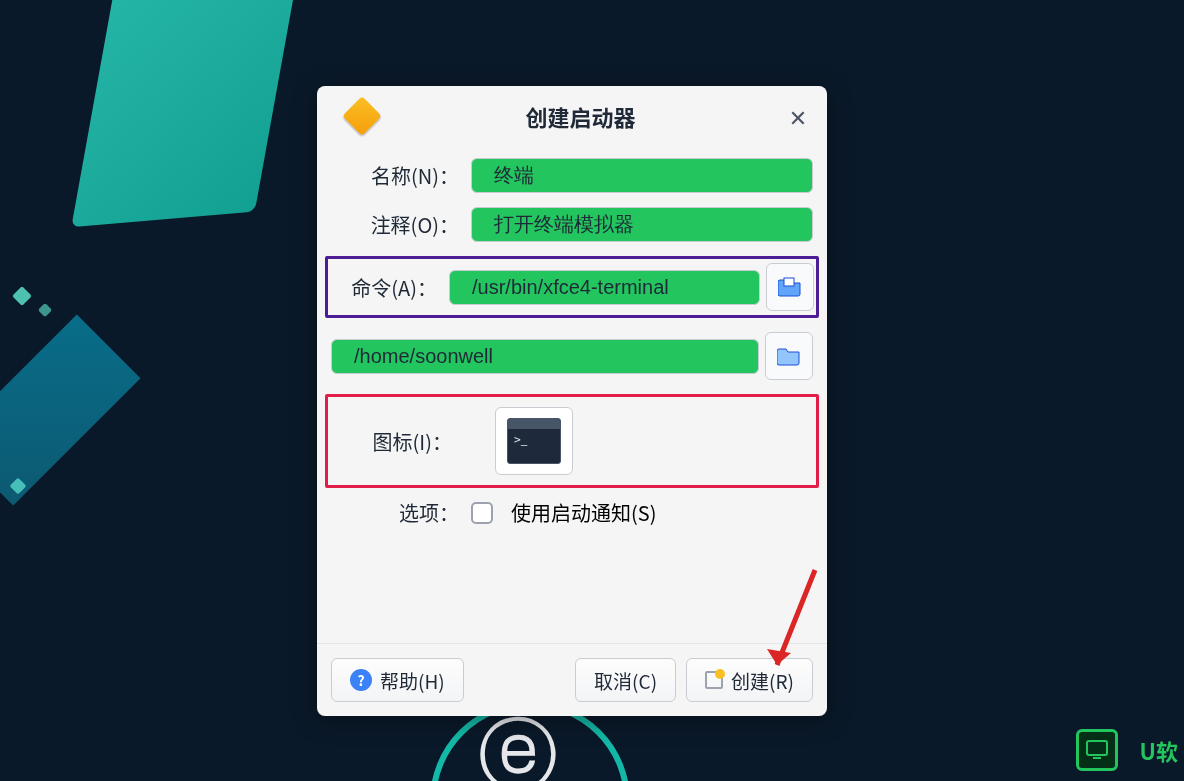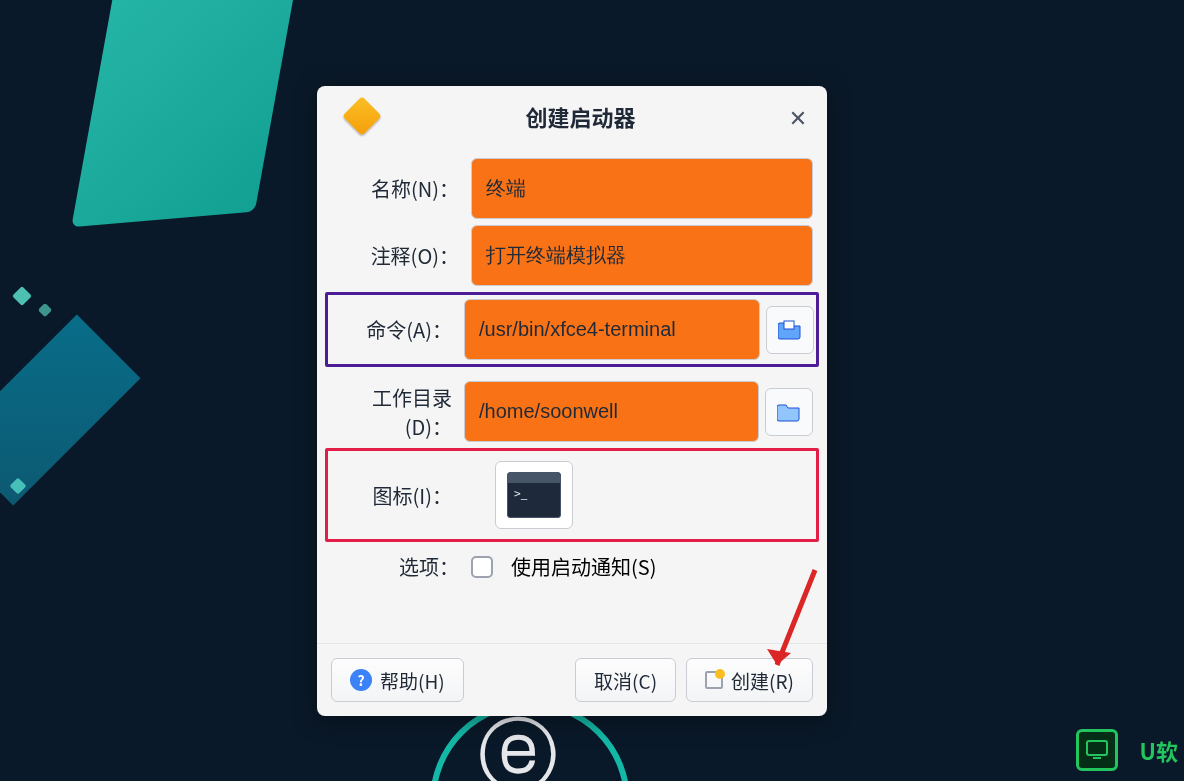--- a/index.html
+++ b/index.html
@@ -56,32 +56,32 @@
   position:absolute; left:0; right:0; text-align:center;
   font-size: 22px; font-weight: 700; color: #1f2937;
 }
 .close-btn {
   margin-left:auto; width:30px; height:30px;
   display:flex; align-items:center; justify-content:center;
   font-size:22px; color:#4b5563; cursor:pointer; z-index:2;
 }
 .form-area { padding: 12px 12px 0 12px; }
 .form-row {
-  display:flex; align-items:center; margin-bottom:6px;
+  display:flex; align-items:center; margin-bottom:14px;
   padding: 0 2px;
 }
 .form-label {
   width: 140px; text-align:right; padding-right:12px;
   font-size:20px; color:#1f2937;
 }
 .form-input-wrap { flex:1; display:flex; gap:6px; align-items:center; }
 .text-input {
-  flex:1; height:61px; padding:0 14px;
+  flex:1; height:35px; padding:0 22px;
   border:1px solid #c9cdd3; border-radius:6px;
-  background:#f97316; font-size:20px; color:#1f2937;
+  background:#22c55e; font-size:20px; color:#1f2937;
 }
 .icon-btn {
   width:48px; height:48px; border:1px solid #c9cdd3;
   border-radius:6px; background:#f9fafb;
   display:flex; align-items:center; justify-content:center;
   cursor:pointer;
 }
 .folder-svg { width:24px; height:20px; }
 .highlight-red { border:3px solid #4c1d95; border-radius:2px; padding:4px 2px; margin:0 -4px 14px -4px; }
 .highlight-red .form-label { width:134px; }
@@ -187,21 +187,20 @@
         <div class="icon-btn">
           <svg class="folder-svg" viewBox="0 0 24 20">
               <path fill="#60a5fa" stroke="#1d4ed8" d="M2 3h7l2 3h11v11a2 2 0 0 1-2 2H2a2 2 0 0 1-2-2V5a2 2 0 0 1 2-2z"></path>
               <rect x="6" y="1" width="10" height="8" fill="#fff" stroke="#1d4ed8"></rect>
             </svg>
         </div>
       </div>
     </div>
 
     <div class="form-row">
-      <div class="form-label">工作目录(D)：</div>
       <div class="form-input-wrap">
         <input class="text-input" value="/home/soonwell" style="">
         <div class="icon-btn">
           <svg class="folder-svg" viewBox="0 0 24 20">
               <path fill="#93c5fd" stroke="#1d4ed8" d="M2 3h7l2 3h11v11a2 2 0 0 1-2 2H2a2 2 0 0 1-2-2V5a2 2 0 0 1 2-2z"></path>
             </svg>
         </div>
       </div>
     </div>
 

